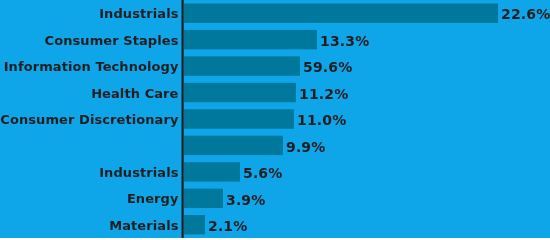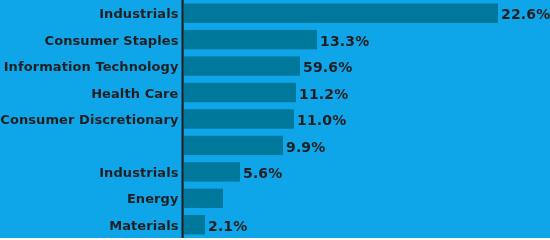--- a/index.html
+++ b/index.html
@@ -51,15 +51,16 @@
     <div class="cat-label" style="right: 371.5px; top: 192.311px; color: rgb(35, 31, 32);">Energy</div>
     <div class="cat-label" style="right: 371.5px; top: 218.756px; color: rgb(35, 31, 32);">Materials</div>
 
     <div class="val-label" style="left: 501px; top: 7.4px; color: rgb(35, 31, 32);">22.6%</div>
     <div class="val-label" style="left: 320px; top: 33.8444px; color: rgb(35, 31, 32);">13.3%</div>
     <div class="val-label" style="left: 303px; top: 60.2889px; color: rgb(35, 31, 32);">59.6%</div>
     <div class="val-label" style="left: 299px; top: 86.7333px; color: rgb(35, 31, 32);">11.2%</div>
     <div class="val-label" style="left: 297px; top: 113.178px; color: rgb(35, 31, 32);">11.0%</div>
     <div class="val-label" style="left: 286px; top: 139.622px; color: rgb(35, 31, 32); text-align: center;">9.9%</div>
     <div class="val-label" style="left: 243px; top: 166.067px; color: rgb(35, 31, 32);">5.6%</div>
+    <div class="val-label" style="left: 226px; top: 192.511px; color: rgb(35, 31, 32);">3.9%</div>
     <div class="val-label" style="left: 208px; top: 218.956px; color: rgb(35, 31, 32);">2.1%</div>
   </div>
 </div>
 
 </body></html>

